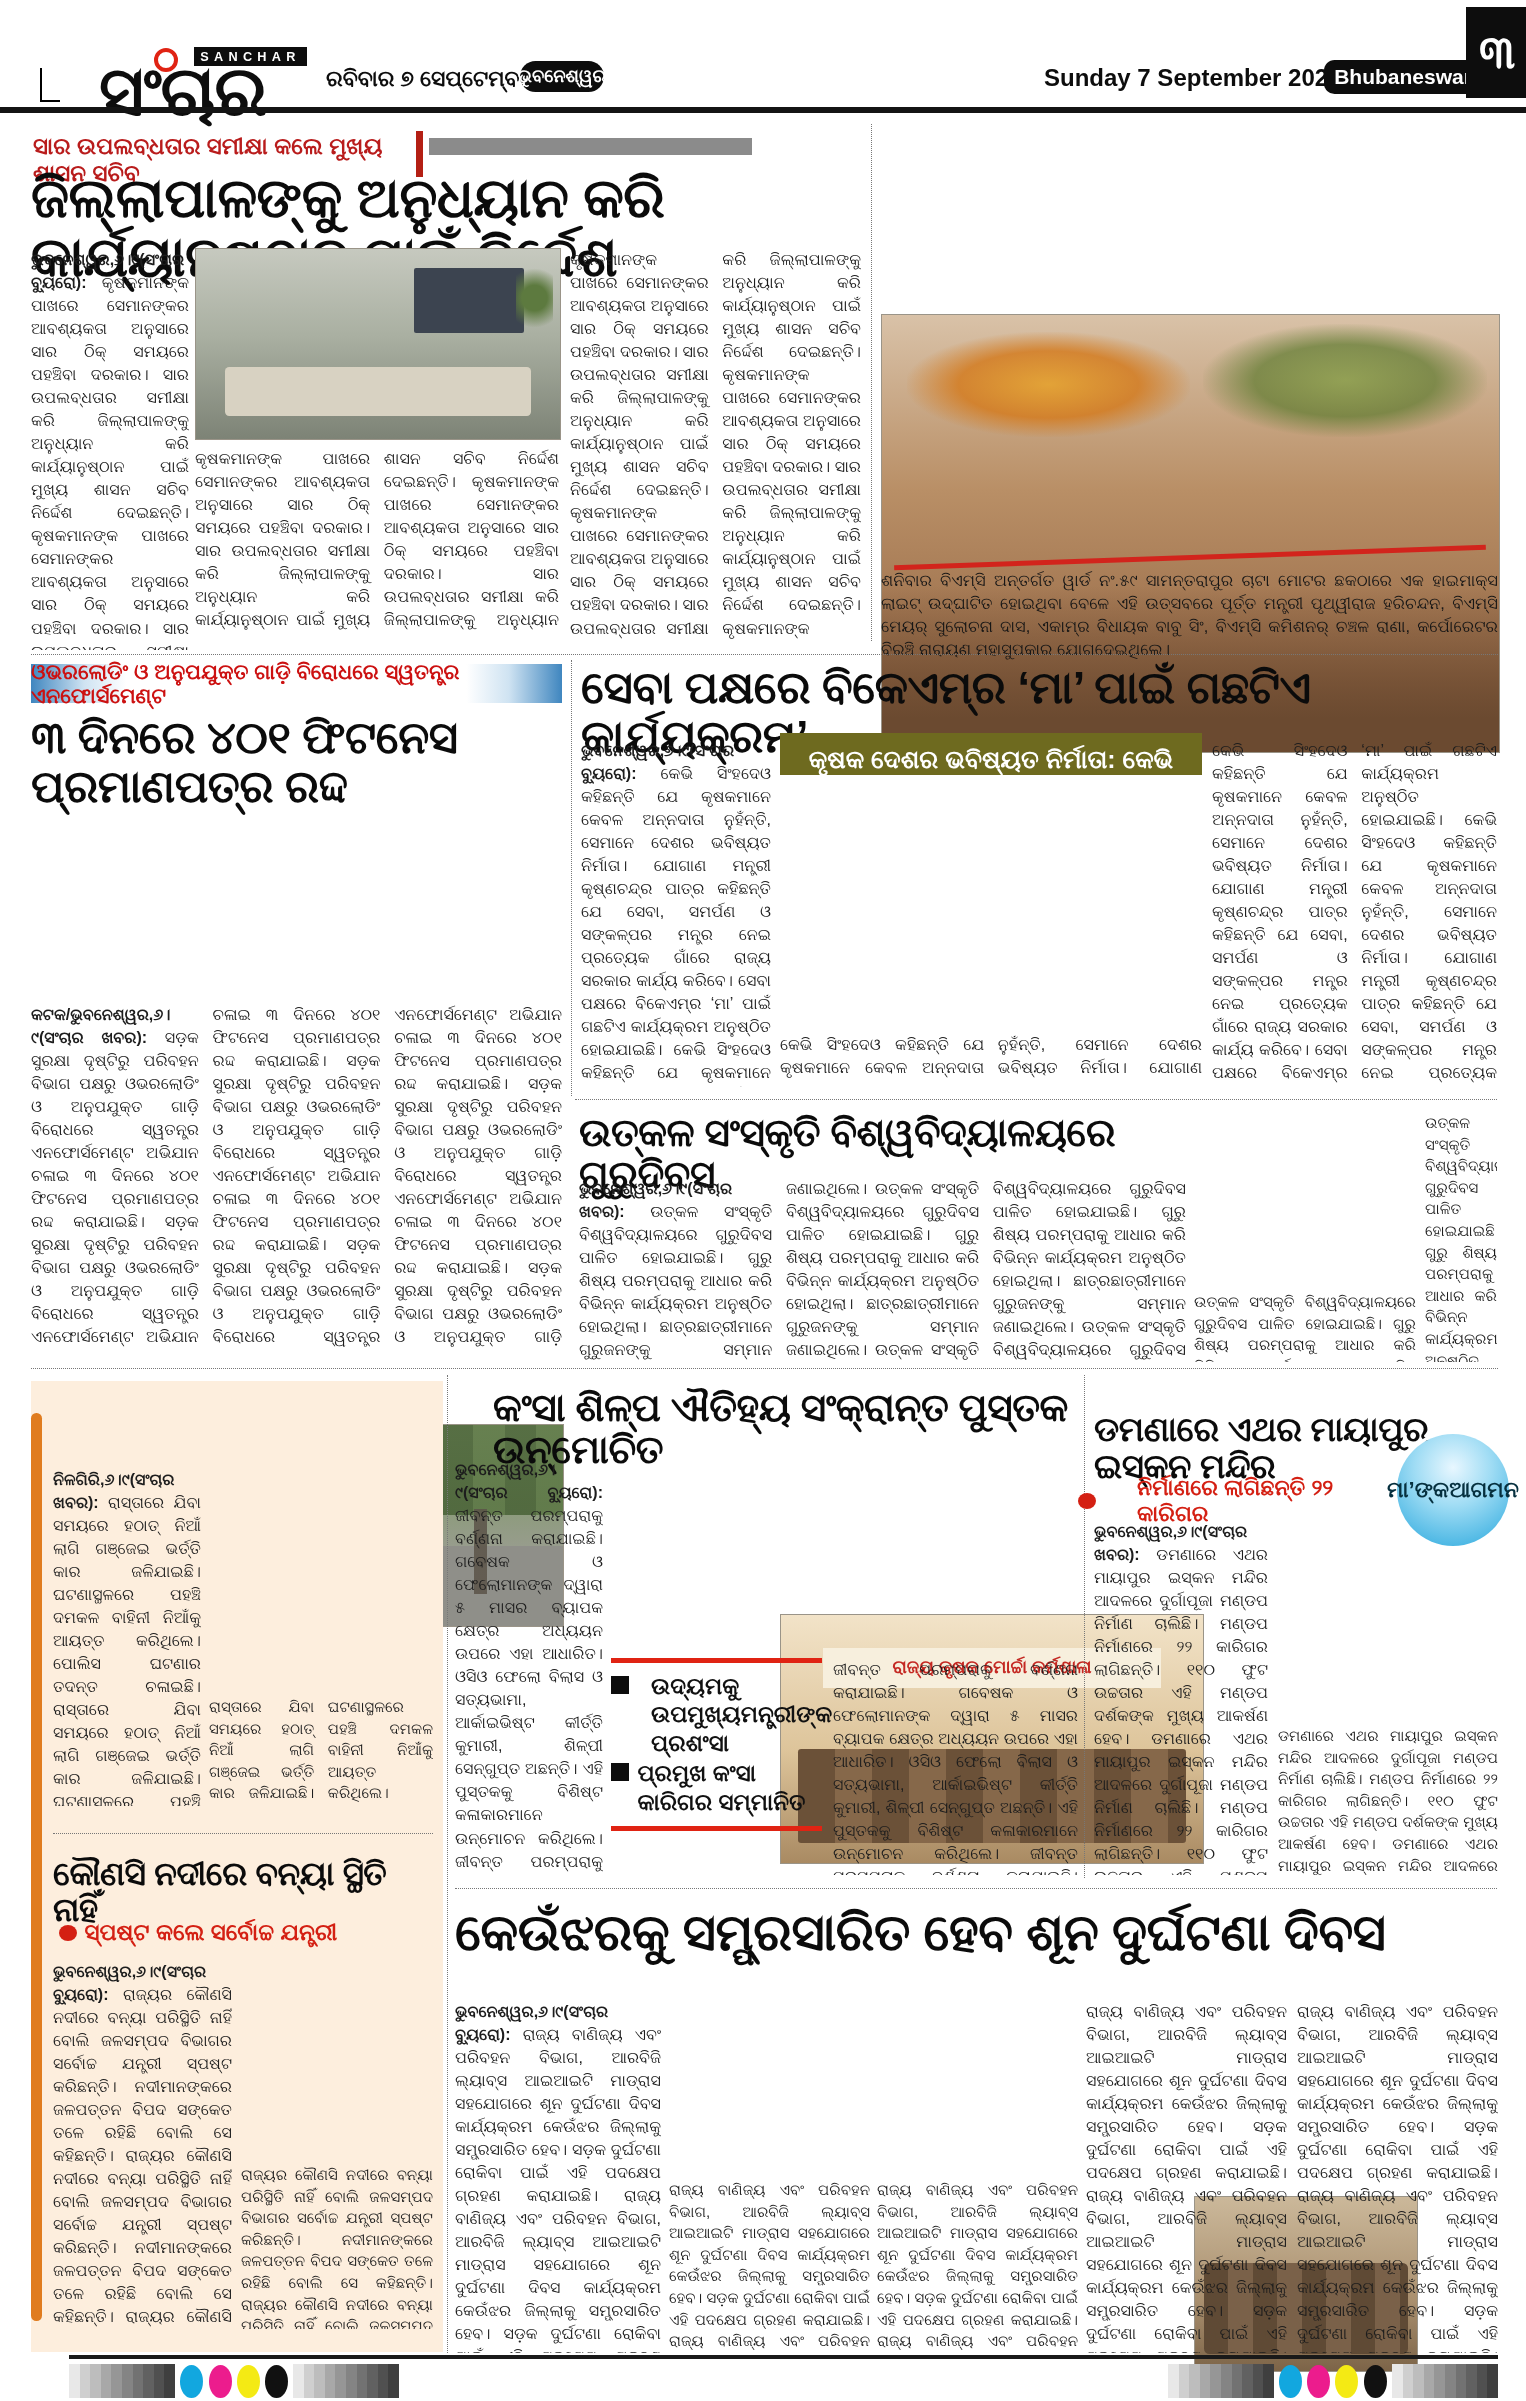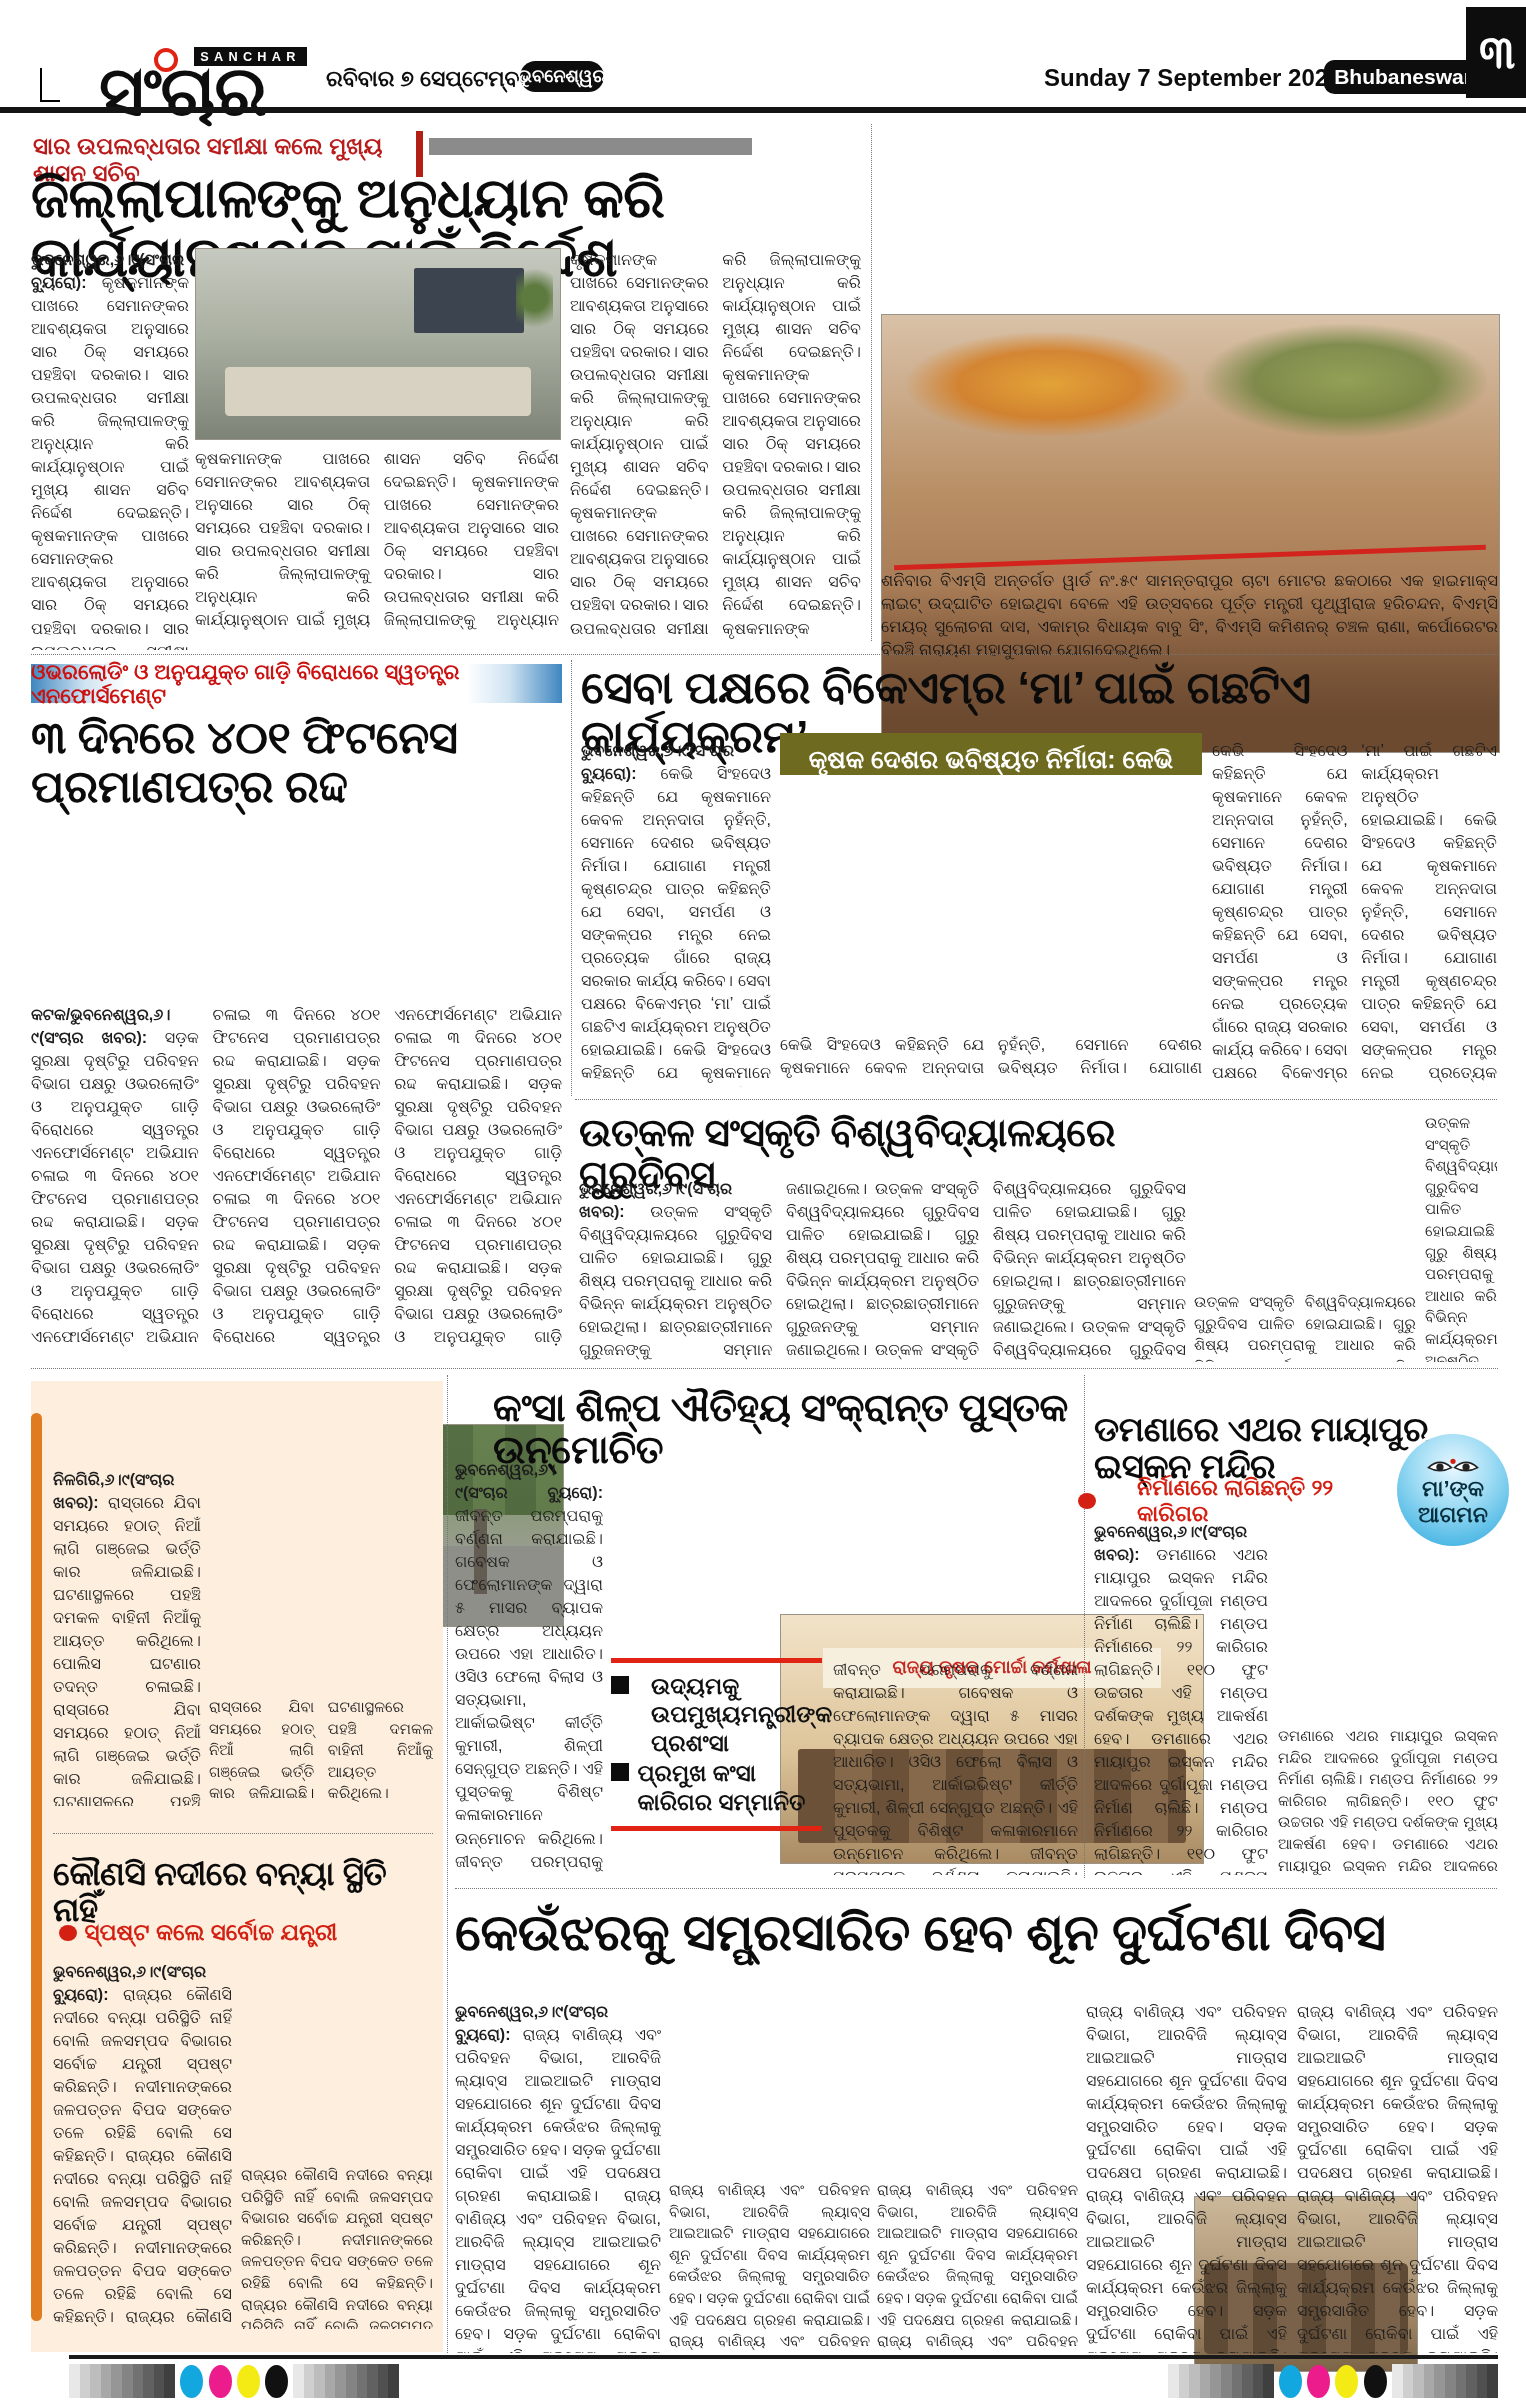--- a/index.html
+++ b/index.html
@@ -21,21 +21,21 @@
   .olive-box{background:#6e6a1f;color:#ffffff;font-weight:bold;display:flex;align-items:flex-end;justify-content:center;}
   .red-bullet{color:#d42013;font-weight:bold;display:flex;align-items:center;gap:7.4px;}
   .red-bullet .dotc{width:18px;height:16px;border-radius:50%;background:#d42013;flex:0 0 auto;}
   .peach{background:#fdeedd;}
   .sq{width:18px;height:18px;background:#0d0d0d;flex:0 0 auto;margin-top:4.2px;}
   .bullet-item{display:flex;gap:8.4px;font-size:23px;font-weight:bold;line-height:1.25;color:#111;}
   .redline{height:5.3px;background:#e02313;}
   .wedge{height:34px;width:106px;background:linear-gradient(90deg,#e8e8e8 0 10%,#cfcfcf 10% 20%,#bdbdbd 20% 30%,#a8a8a8 30% 40%,#969696 40% 50%,#848484 50% 60%,#727272 60% 70%,#616161 70% 80%,#505050 80% 90%,#3f3f3f 90% 100%);}
   .oval{width:23px;height:33px;border-radius:50%;}
   .badge{background:radial-gradient(circle at 50% 30%,#e8f7ff 0%,#9fdcf4 40%,#27a7dd 100%);
-         border-radius:50%;display:flex;flex-direction:column;align-items:center;justify-content:center;
+         border-radius:50%;display:flex;flex-direction:row;align-items:center;justify-content:center;
          font-weight:bold;color:#06303f;text-align:center;box-shadow:0 0 0 3.2px #ffffff;}
 </style>
 </head>
 <body>
 
 <div class="page">
 
   <div class="abs" style="left:40px;top:68px;width:18px;height:32px;border-left:2.6px solid #000;border-bottom:2.6px solid #000;"></div>
 
   <div class="abs" style="left:70px;top:41px;width:1425px;height:69px;margin-left:29px;">

